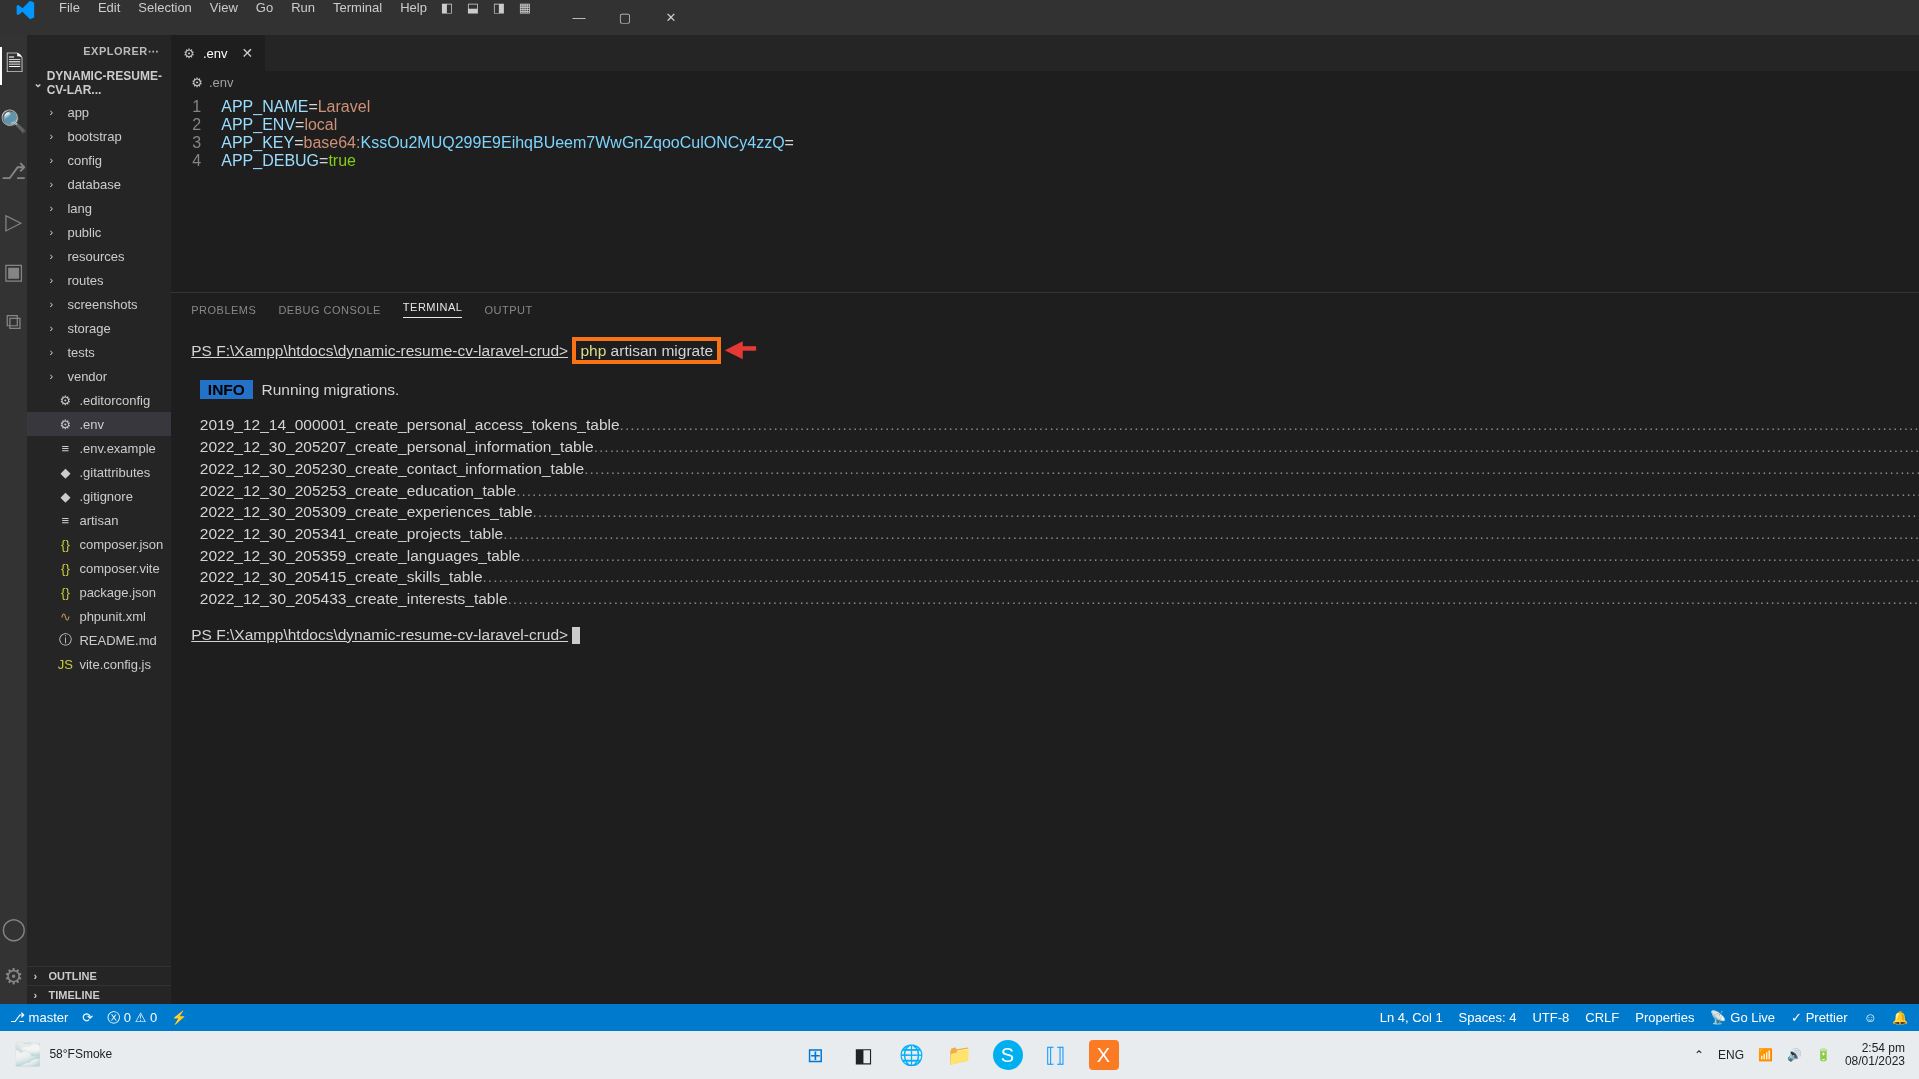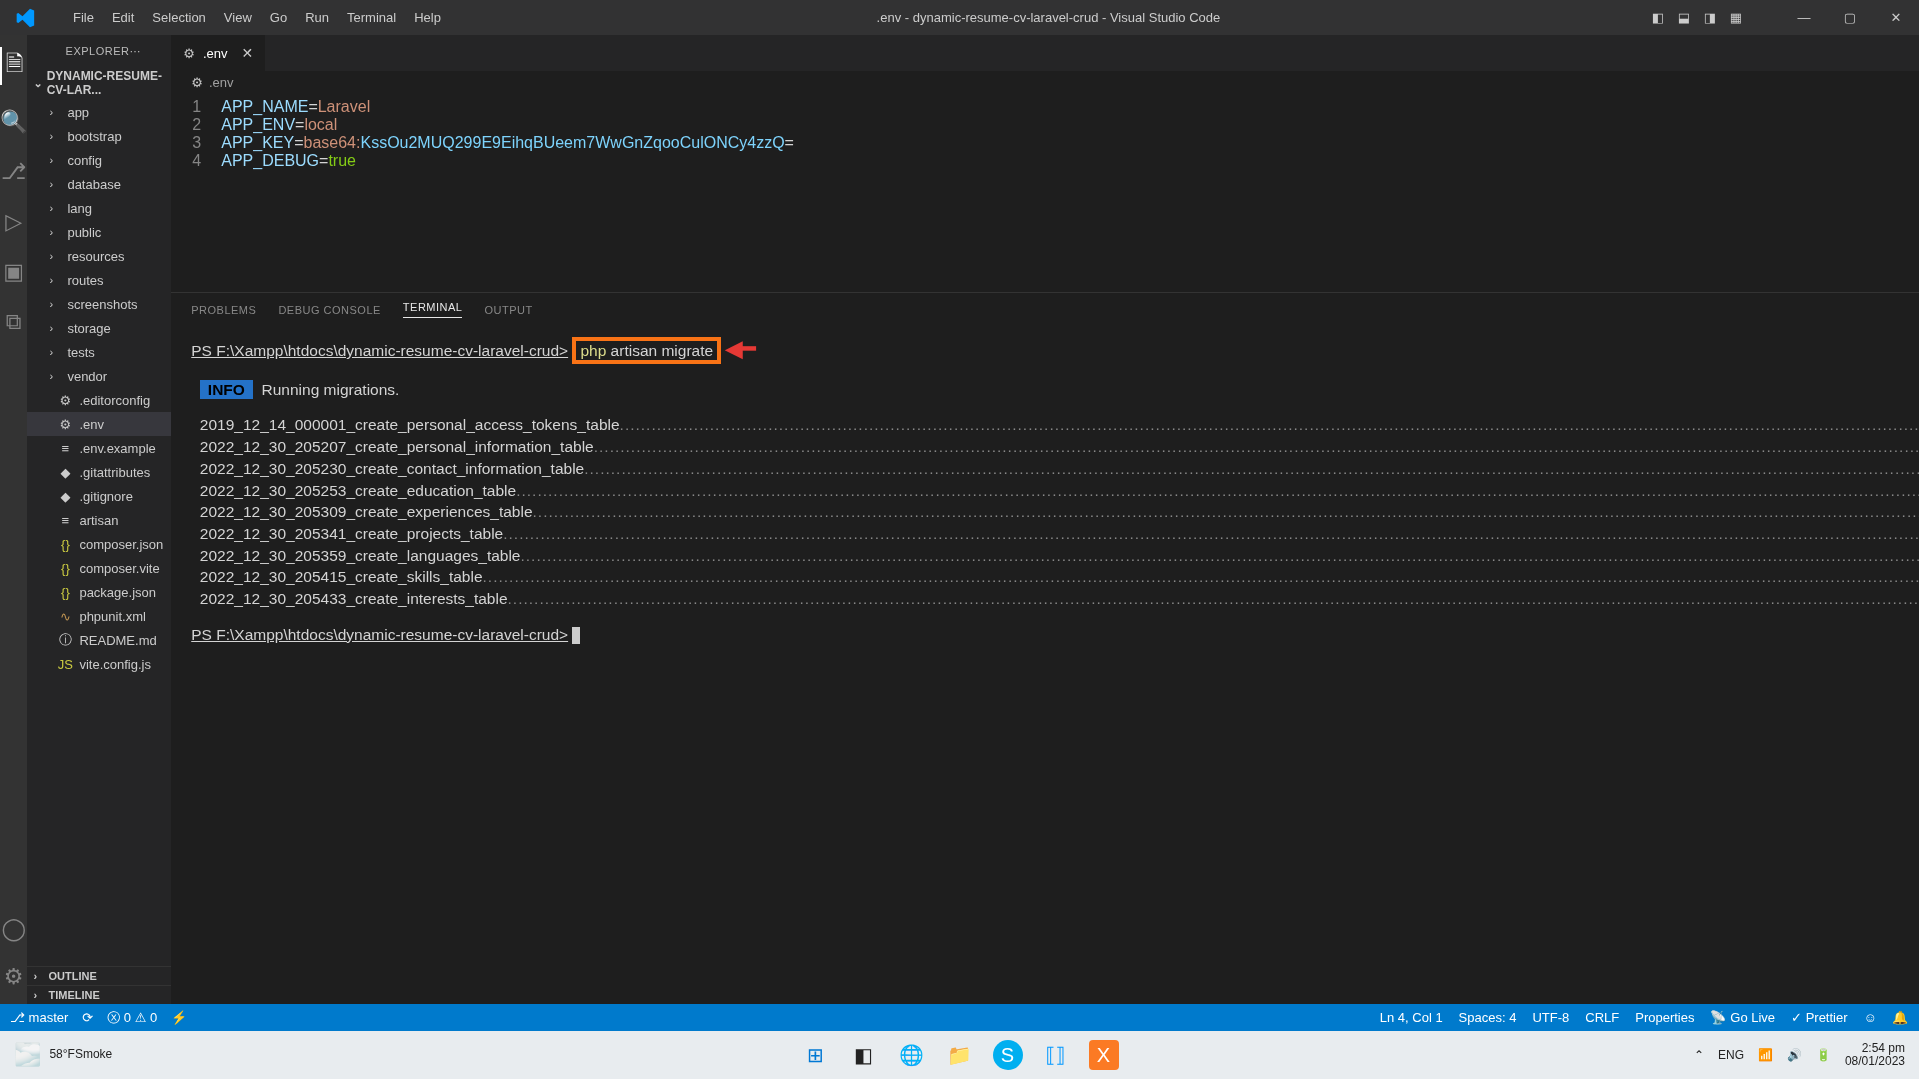--- a/index.html
+++ b/index.html
@@ -1,37 +1,37 @@
 <!DOCTYPE html>
 <html><head>
 <meta charset="utf-8">
 <style>
 * { margin:0; padding:0; box-sizing:border-box; font-family:"Segoe UI",Arial,sans-serif; }
 body { width:1919px; height:1079px; background:#1e1e1e; color:#cccccc; overflow:hidden; position:relative; }
 
 
-.titlebar { height:35px; background:#323233; display:flex; align-items:center; font-size:13px;gap:14px; }
+.titlebar { height:35px; background:#323233; display:flex; font-size:13px; }
 .titlebar .logo { width:50px; display:flex; justify-content:center; }
 .titlebar .menu { display:flex; gap:0; }
 .titlebar .menu span { padding:0 9px; cursor:pointer; }
 .titlebar .title-center { flex:1; text-align:center; color:#cccccc; }
 .titlebar .winctrl { display:flex; align-items:center; gap:0; }
 .titlebar .winctrl span { width:46px; text-align:center; }
 .titlebar .layout-icons { display:flex; gap:4px; margin-right:20px; }
 .titlebar .layout-icons span { width:22px; text-align:center; }
 
 
 .main { display:flex; height:calc(100% - 35px - 27px - 48px); }
 .activitybar { width:50px; background:#333333; display:flex; flex-direction:column; align-items:center; padding-top:12px; gap:24px; }
 .activitybar .icon { color:#858585; font-size:22px; cursor:pointer; }
 .activitybar .icon.active { color:#fff; border-left:2px solid #fff; width:100%; text-align:center; padding-left:0; }
 .activitybar .bottom { margin-top:auto; margin-bottom:14px; display:flex; flex-direction:column; gap:22px; align-items:center; }
 
 .sidebar { width:257px; background:#252526; display:flex; flex-direction:column; font-size:13px; }
-.sidebar-header { padding:10px 12px 8px 20px; display:flex; justify-content:center; color:#bbbbbb; font-size:11px; letter-spacing:0.5px; }
+.sidebar-header { padding:10px 12px 8px 20px; display:flex; justify-content:flex-end; color:#bbbbbb; font-size:11px; letter-spacing:0.5px;font-weight:bold; }
 .sidebar .section-title { display:flex; align-items:center; gap:4px; padding:3px 6px; font-size:12px; font-weight:600; color:#ccc; }
 .sidebar .tree { flex:1; overflow:hidden; }
 .sidebar .item { display:flex; align-items:center; gap:6px; padding:2px 8px 2px 22px; height:24px; cursor:pointer; }
 .sidebar .item.selected { background:#37373d; }
 .sidebar .chev { width:12px; color:#ccc; font-size:11px; }
 .sidebar .fico { width:16px; text-align:center; font-size:13px; }
 .sidebar .file-items .item { padding-left:30px; }
 .sidebar .collapsible { padding:3px 6px; font-size:11px; font-weight:600; display:flex; align-items:center; border-top:1px solid #333; }
 
 .editor-area { flex:1; display:flex; flex-direction:column; background:#1e1e1e; position:relative; }
@@ -94,21 +94,20 @@
   <div class="menu">
     <span>File</span>
     <span>Edit</span>
     <span>Selection</span>
     <span>View</span>
     <span>Go</span>
     <span>Run</span>
     <span>Terminal</span>
     <span>Help</span>
   </div>
-  <div class="title-center">.env - dynamic-resume-cv-laravel-crud - Visual Studio Code</div>
   <div class="layout-icons">
     <span>◧</span>
     <span>⬓</span>
     <span>◨</span>
     <span>▦</span>
   </div>
   <div class="winctrl">
     <span>—</span>
     <span>▢</span>
     <span>✕</span>

